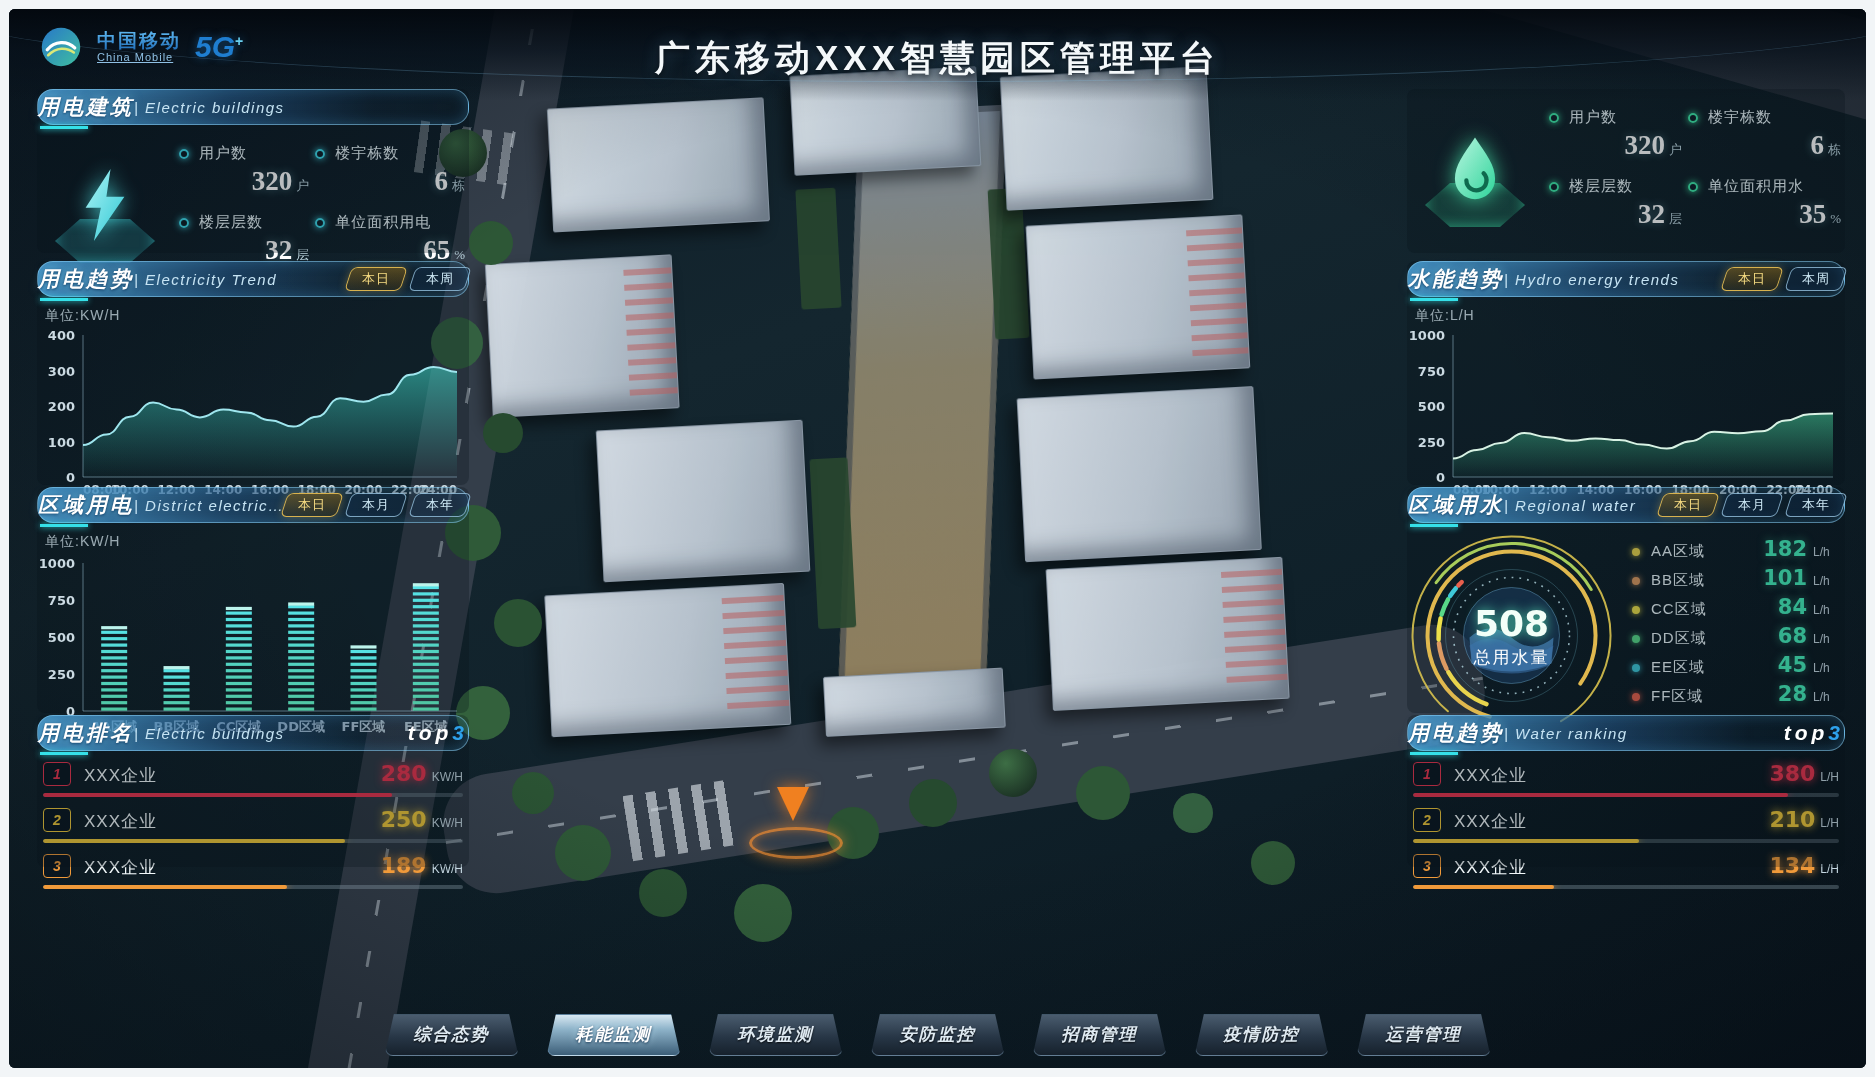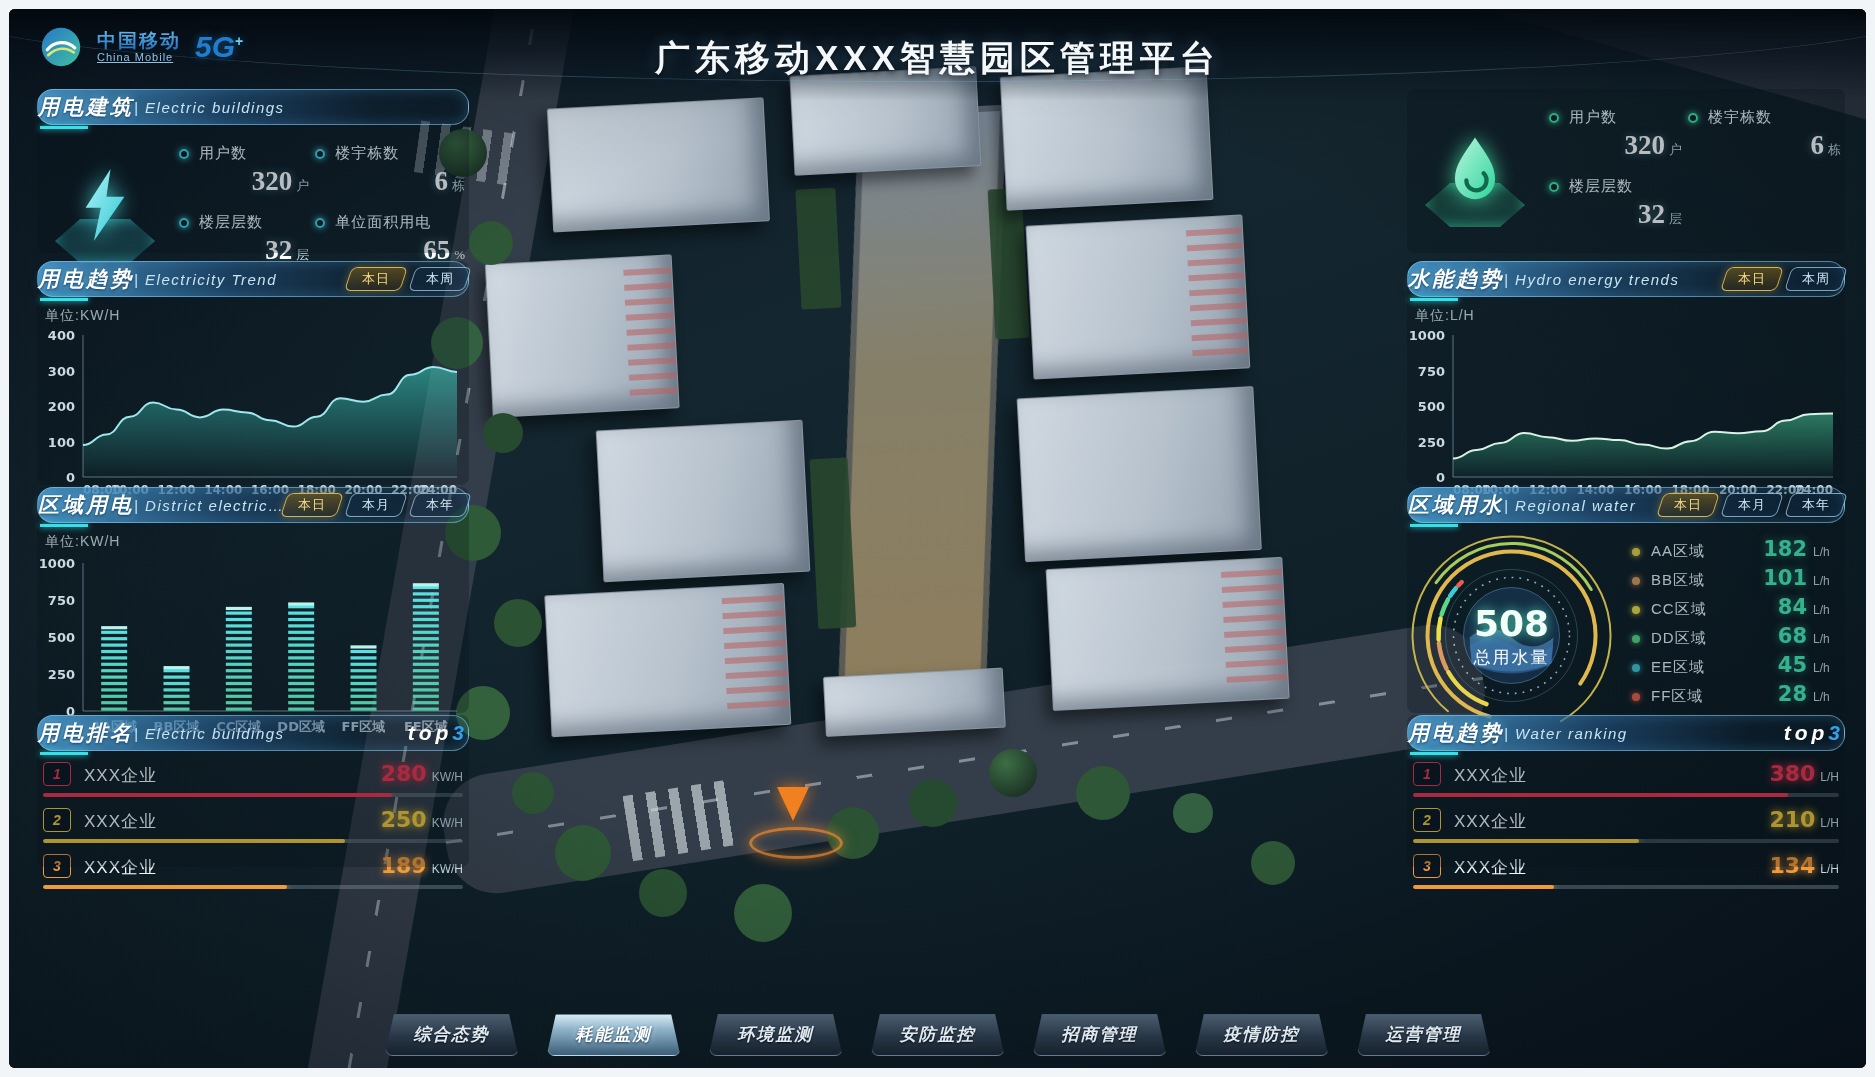--- a/index.html
+++ b/index.html
@@ -498,20 +498,27 @@
               </div>
           <div class="vline"><span class="val">6</span><span class="unit">栋</span></div>
         </div>
         <div class="stat">
           <div class="lab">
                 <span class="dot" style="border-color: rgb(63, 232, 168); color: rgb(63, 232, 168);"></span>
                 <span>楼层层数</span>
               </div>
           <div class="vline"><span class="val">32</span><span class="unit">层</span></div>
         </div>
+        <div class="stat">
+          <div class="lab">
+                <span class="dot" style="border-color: rgb(63, 232, 168); color: rgb(63, 232, 168);"></span>
+                <span>单位面积用水</span>
+              </div>
+          <div class="vline"><span class="val">35</span><span class="unit">%</span></div>
+        </div>
       </div>
     </div>
   </div>
 
   <div class="panel pcol-right" style="top:252px;height:224px;">
     <div class="panel-bg"></div>
     <div class="panel-header">
       <span class="p-title">水能趋势</span>
       <span class="p-sub">| Hydro energy trends</span>
       <div class="tabs">

